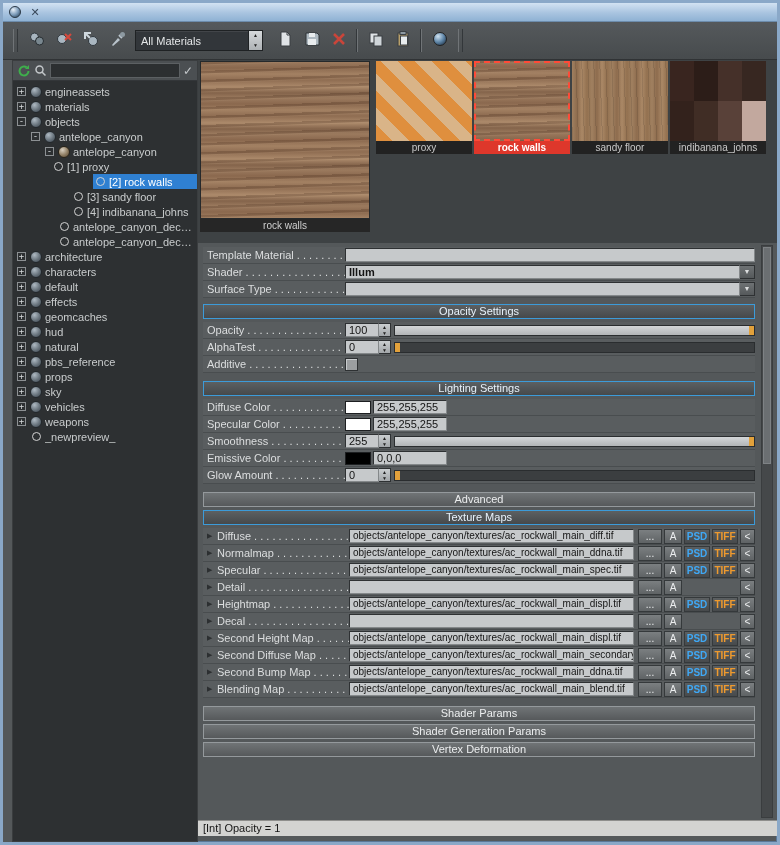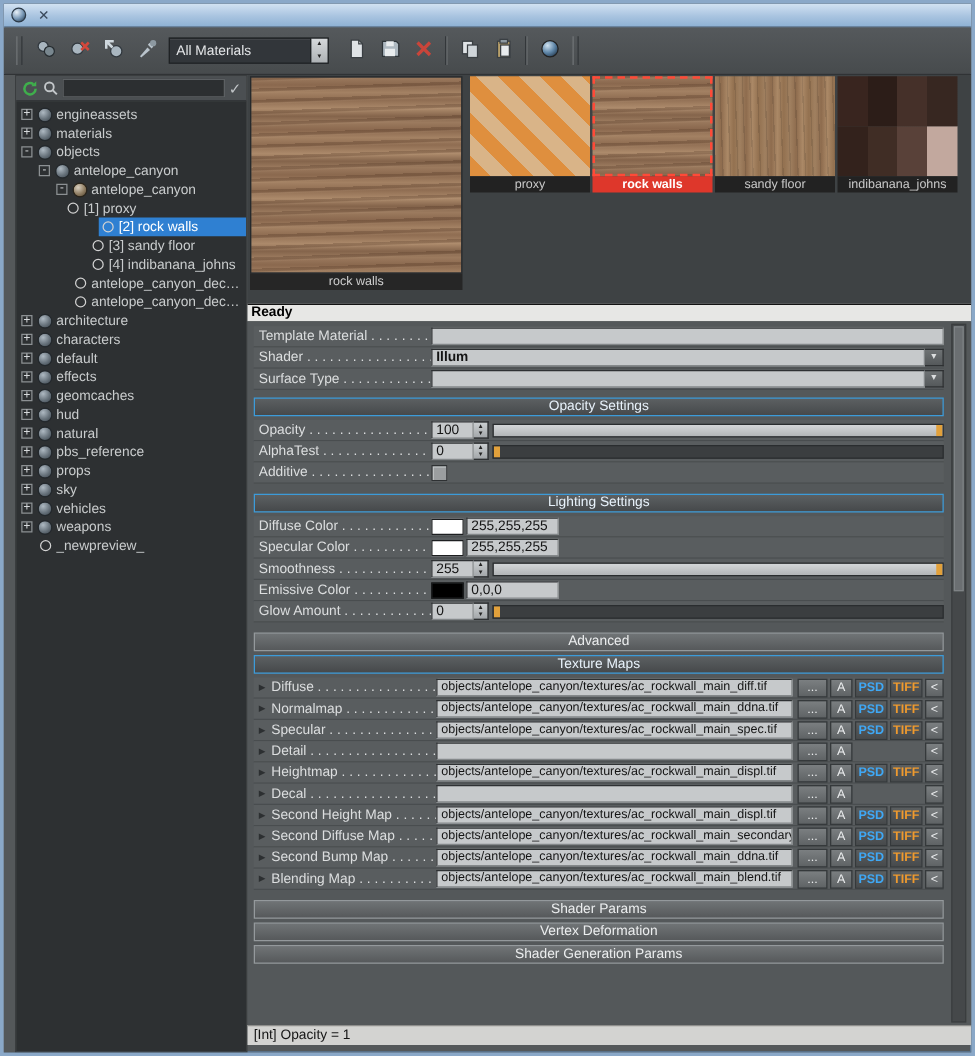--- a/index.html
+++ b/index.html
@@ -296,21 +296,21 @@
           </div>
 
           <div class="tree-row" style="padding-left: 26px;">
             <span class="expander" style="visibility: hidden;"></span>
             <span class="sel-zone">
               <span class="tree-icon icon-circle"></span>
               <span class="tree-label">[1] proxy</span>
             </span>
           </div>
 
-          <div class="tree-row selected" style="padding-left: 54px;">
+          <div class="tree-row selected" style="padding-left: 68px;">
             <span class="expander" style="visibility: hidden;"></span>
             <span class="sel-zone">
               <span class="tree-icon icon-circle"></span>
               <span class="tree-label">[2] rock walls</span>
             </span>
           </div>
 
           <div class="tree-row" style="padding-left: 46px;">
             <span class="expander" style="visibility: hidden;"></span>
             <span class="sel-zone">
@@ -474,21 +474,20 @@
             </div>
 
             <div class="thumb">
               <div class="thumb-img tex-dark"></div>
               <div class="thumb-cap">indibanana_johns</div>
             </div>
 
         </div>
       </div>
 
-      <div class="ready-bar">Ready</div>
 
       <div class="props">
 
         <div class="prop-row">
           <span class="prop-label">Template Material . . . . . . . . . . .</span>
           <span class="field wide"></span>
         </div>
         <div class="prop-row">
           <span class="prop-label">Shader . . . . . . . . . . . . . . . . . . .</span>
           <span class="dropdown">
@@ -684,22 +683,22 @@
             <span class="tex-label">Blending Map . . . . . . . . . . . .</span>
             <span class="field tex-path">objects/antelope_canyon/textures/ac_rockwall_main_blend.tif</span>
             <span class="btn btn-browse">...</span>
             <span class="btn btn-a">A</span>
             <span class="btn btn-psd">PSD</span>
             <span class="btn btn-tiff">TIFF</span>
             <span class="btn btn-back">&lt;</span>
           </div>
 
         <div class="hdr hdr-gray mt8">Shader Params</div>
+        <div class="hdr hdr-gray">Shader Generation Params</div>
         <div class="hdr hdr-gray">Vertex Deformation</div>
-        <div class="hdr hdr-gray">Shader Generation Params</div>
 
         <div class="v-scroll">
           <div class="v-thumb"></div>
         </div>
       </div>
 
       <div class="bottom-bar">[Int] Opacity = 1</div>
     </div>
   </div>
 </div>

